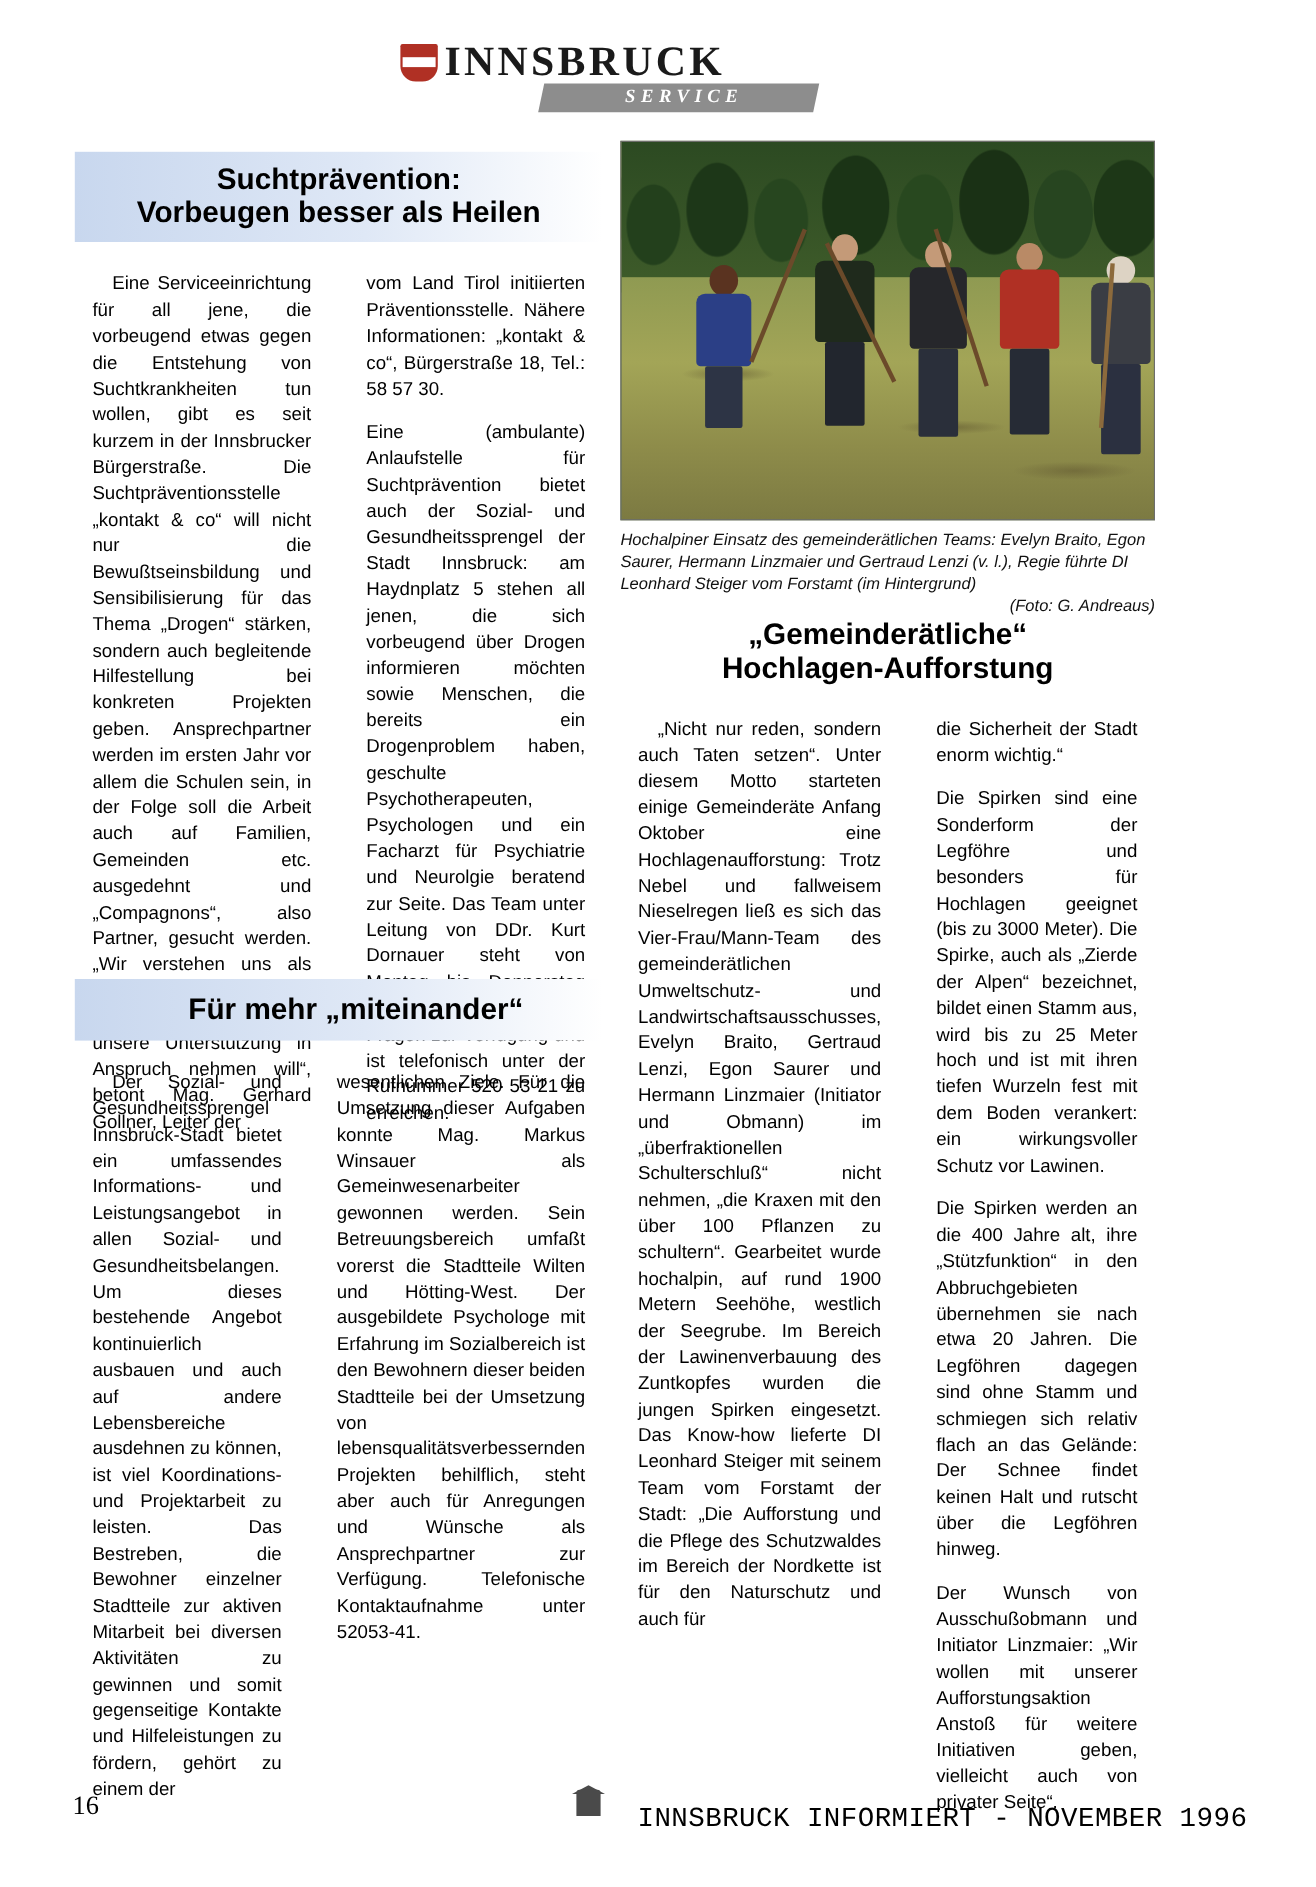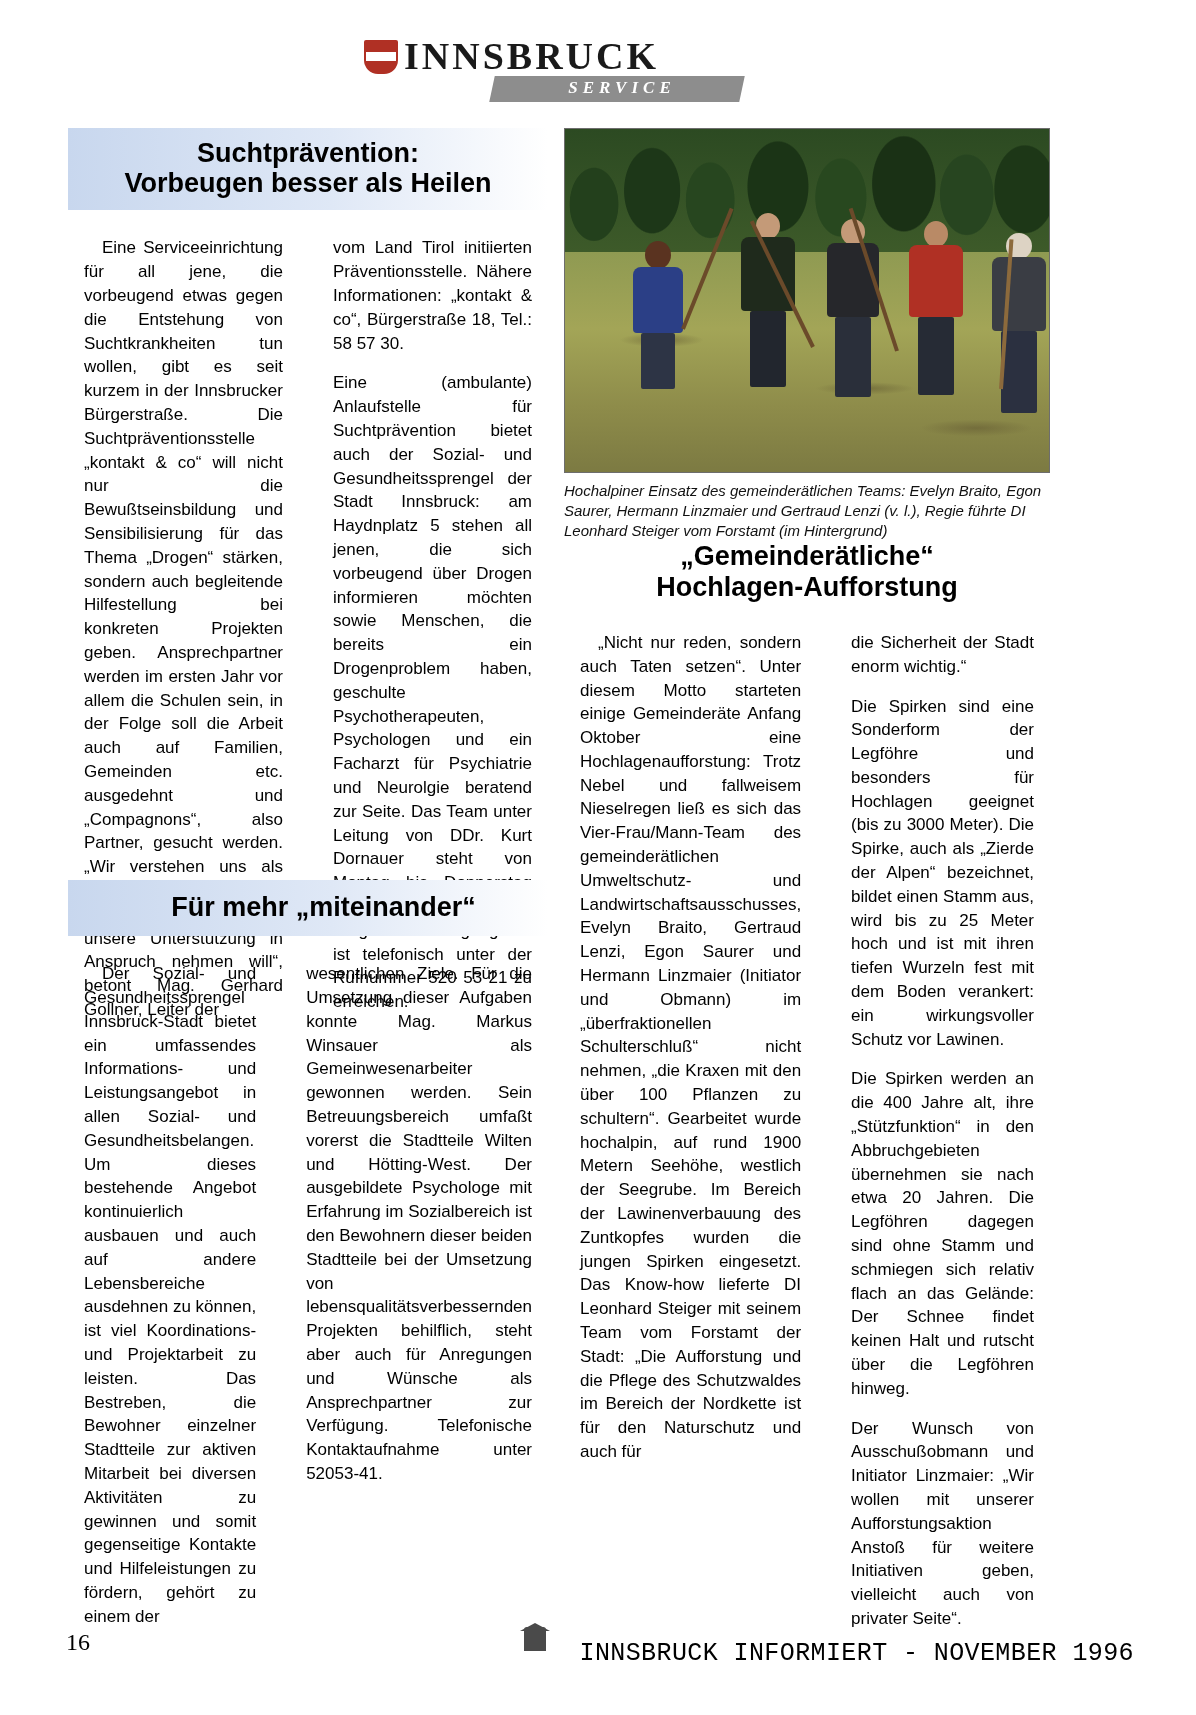--- a/index.html
+++ b/index.html
@@ -80,20 +80,21 @@
     font-weight: bold;
     font-size: 17px;
     letter-spacing: 5px;
     color: #ffffff;
   }
 
   
   .headbox {
     background: linear-gradient(to right, #c8d7ee 0%, #dfe8f6 55%, #ffffff 100%);
     padding: 10px 8px 12px 8px;
+    margin-top: 10px;
   }
   .headbox h2 {
     margin: 0;
     text-align: center;
     font-family: "Liberation Sans", sans-serif;
     font-weight: bold;
     font-size: 27px;
     line-height: 1.12;
     color: #000;
   }
@@ -335,20 +336,21 @@
       <div class="person" style="left:418px; top:104px; width:72px; height:180px;">
         <div class="head" style="top:0; width:26px; height:26px; background:#ddd3c4;"></div>
         <div class="torso" style="top:24px; width:54px; height:74px; background:#3a3d44;"></div>
         <div class="legs" style="top:98px; width:36px; height:82px; background:#2b3040;"></div>
       </div>
       <div class="tool" style="left:434px; top:110px; height:150px; transform: rotate(4deg); background:#8c6a3c;"></div>
     </div>
 
     <div class="caption">
       <span>Hochalpiner Einsatz des gemeinderätlichen Teams: Evelyn Braito, Egon Saurer, Hermann Linzmaier und Gertraud Lenzi (v. l.), Regie führte DI Leonhard Steiger vom Forstamt (im Hintergrund)</span>
+      <span class="photo-credit">(Foto: G. Andreaus)</span>
     </div>
 
     <div class="right-head">
       <h2 class="headline-plain">
         <span>„Gemeinderätliche“</span><br>
         <span>Hochlagen-Aufforstung</span>
       </h2>
     </div>
 
     <div class="right-body cols">

